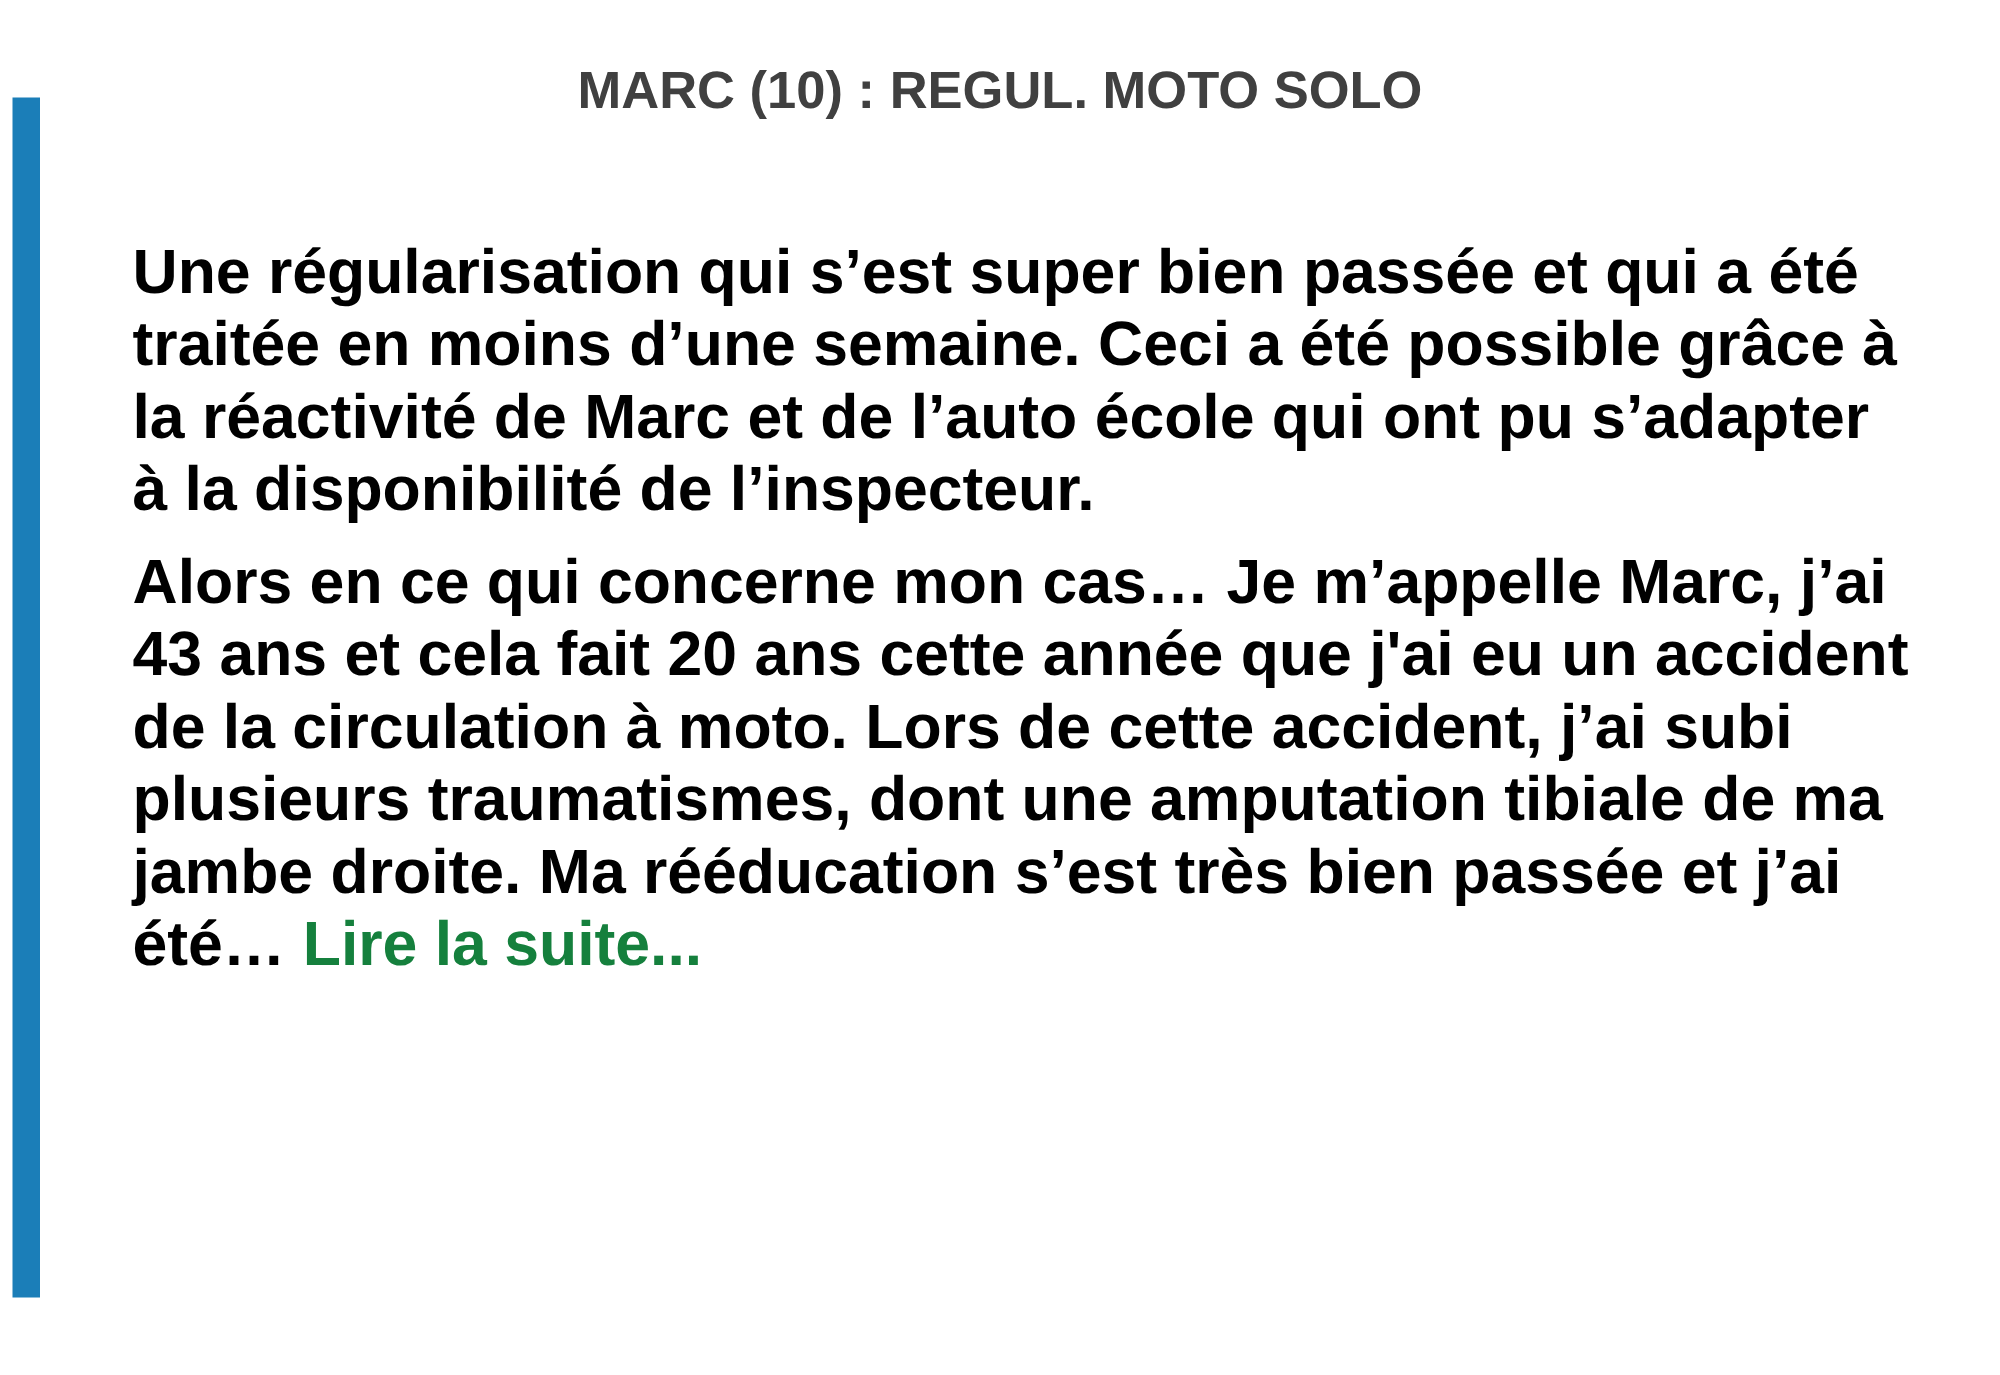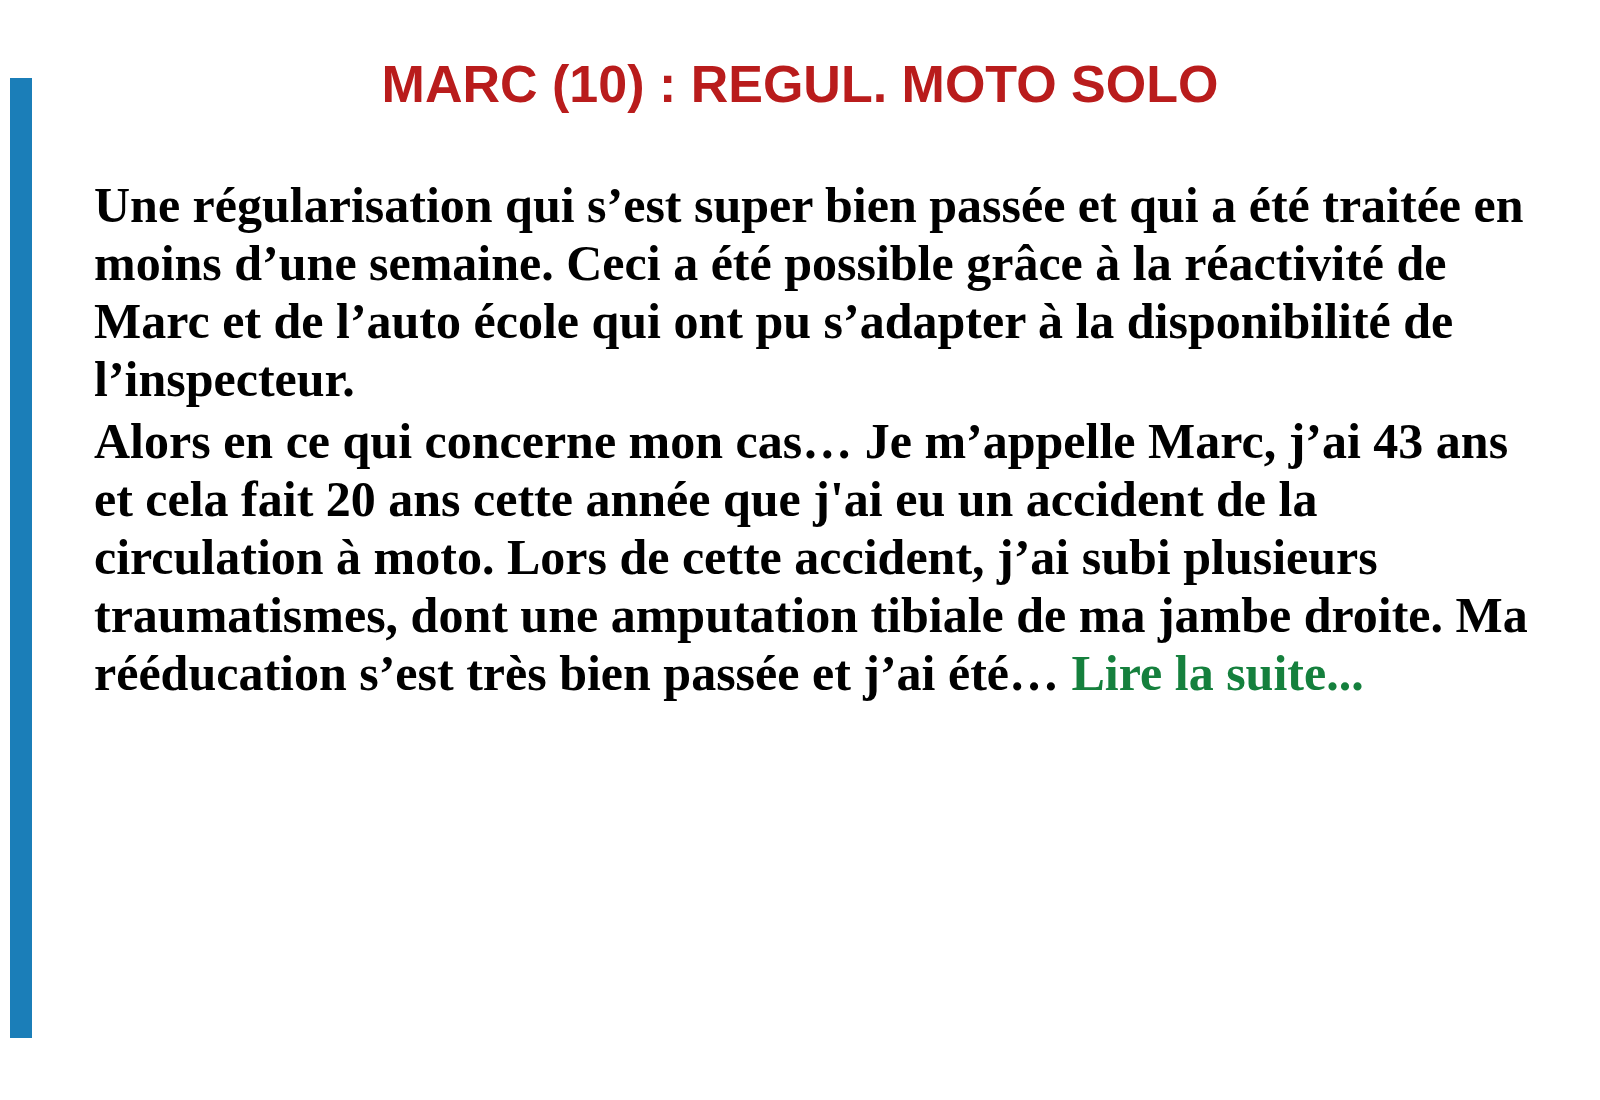--- a/index.html
+++ b/index.html
@@ -26,40 +26,39 @@
     width: 22px;
     height: 960px;
     background: #1b7eb8;
   }
   .title {
     position: absolute;
     left: 90px;
     top: 22px;
     width: 1420px;
     text-align: center;
-    font-size: 52px;
+    font-size: 42px;
     font-weight: bold;
-    color: #b91c1c;
+    color: #404040;
     letter-spacing: 0px;
     line-height: 1.05;
   }
   .body-block {
     position: absolute;
     left: 90px;
     top: 172px;
     width: 1460px;
     font-size: 50px;
     font-weight: bold;
     color: #000000;
     line-height: 1.16;
   }
   .para {
-    margin: 4px;
+    margin: 16px;
     padding: 0;
-    font-family: Liberation Serif, serif;
   }
   .link {
     color: #15803d;
     font-weight: bold;
     text-decoration: none;
     cursor: pointer;
   }
 </style>
 </head>
 <body>

